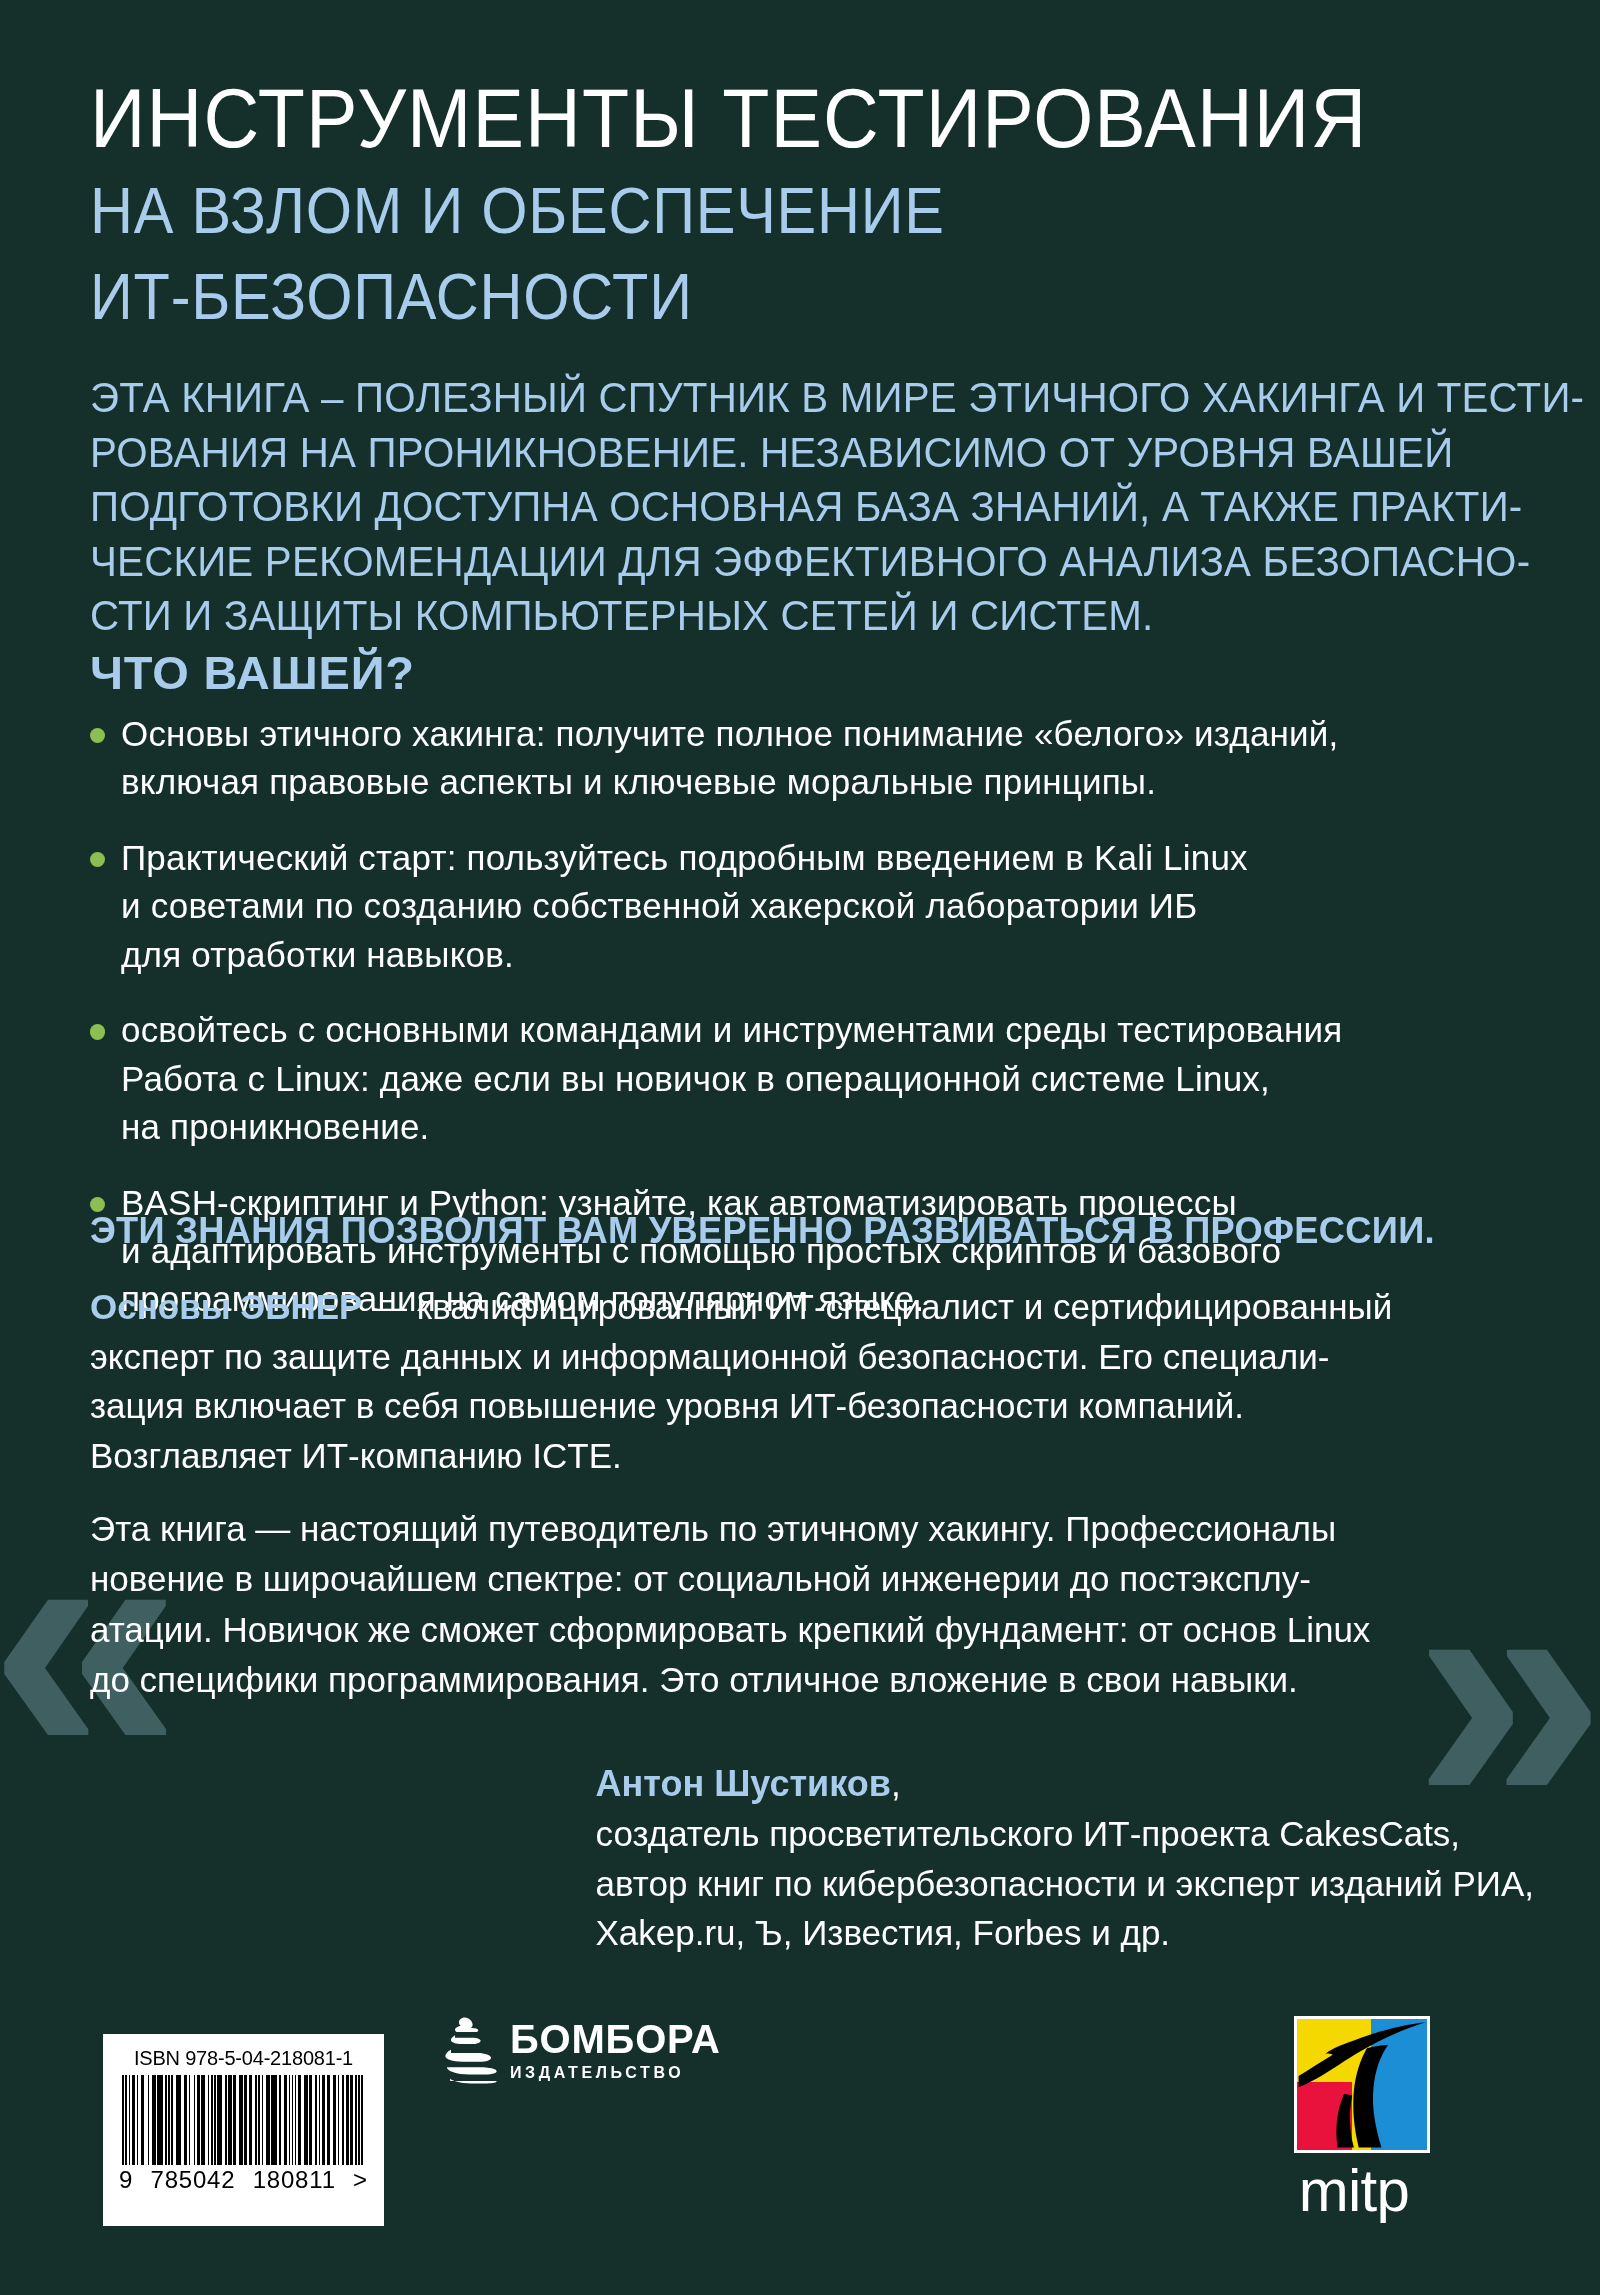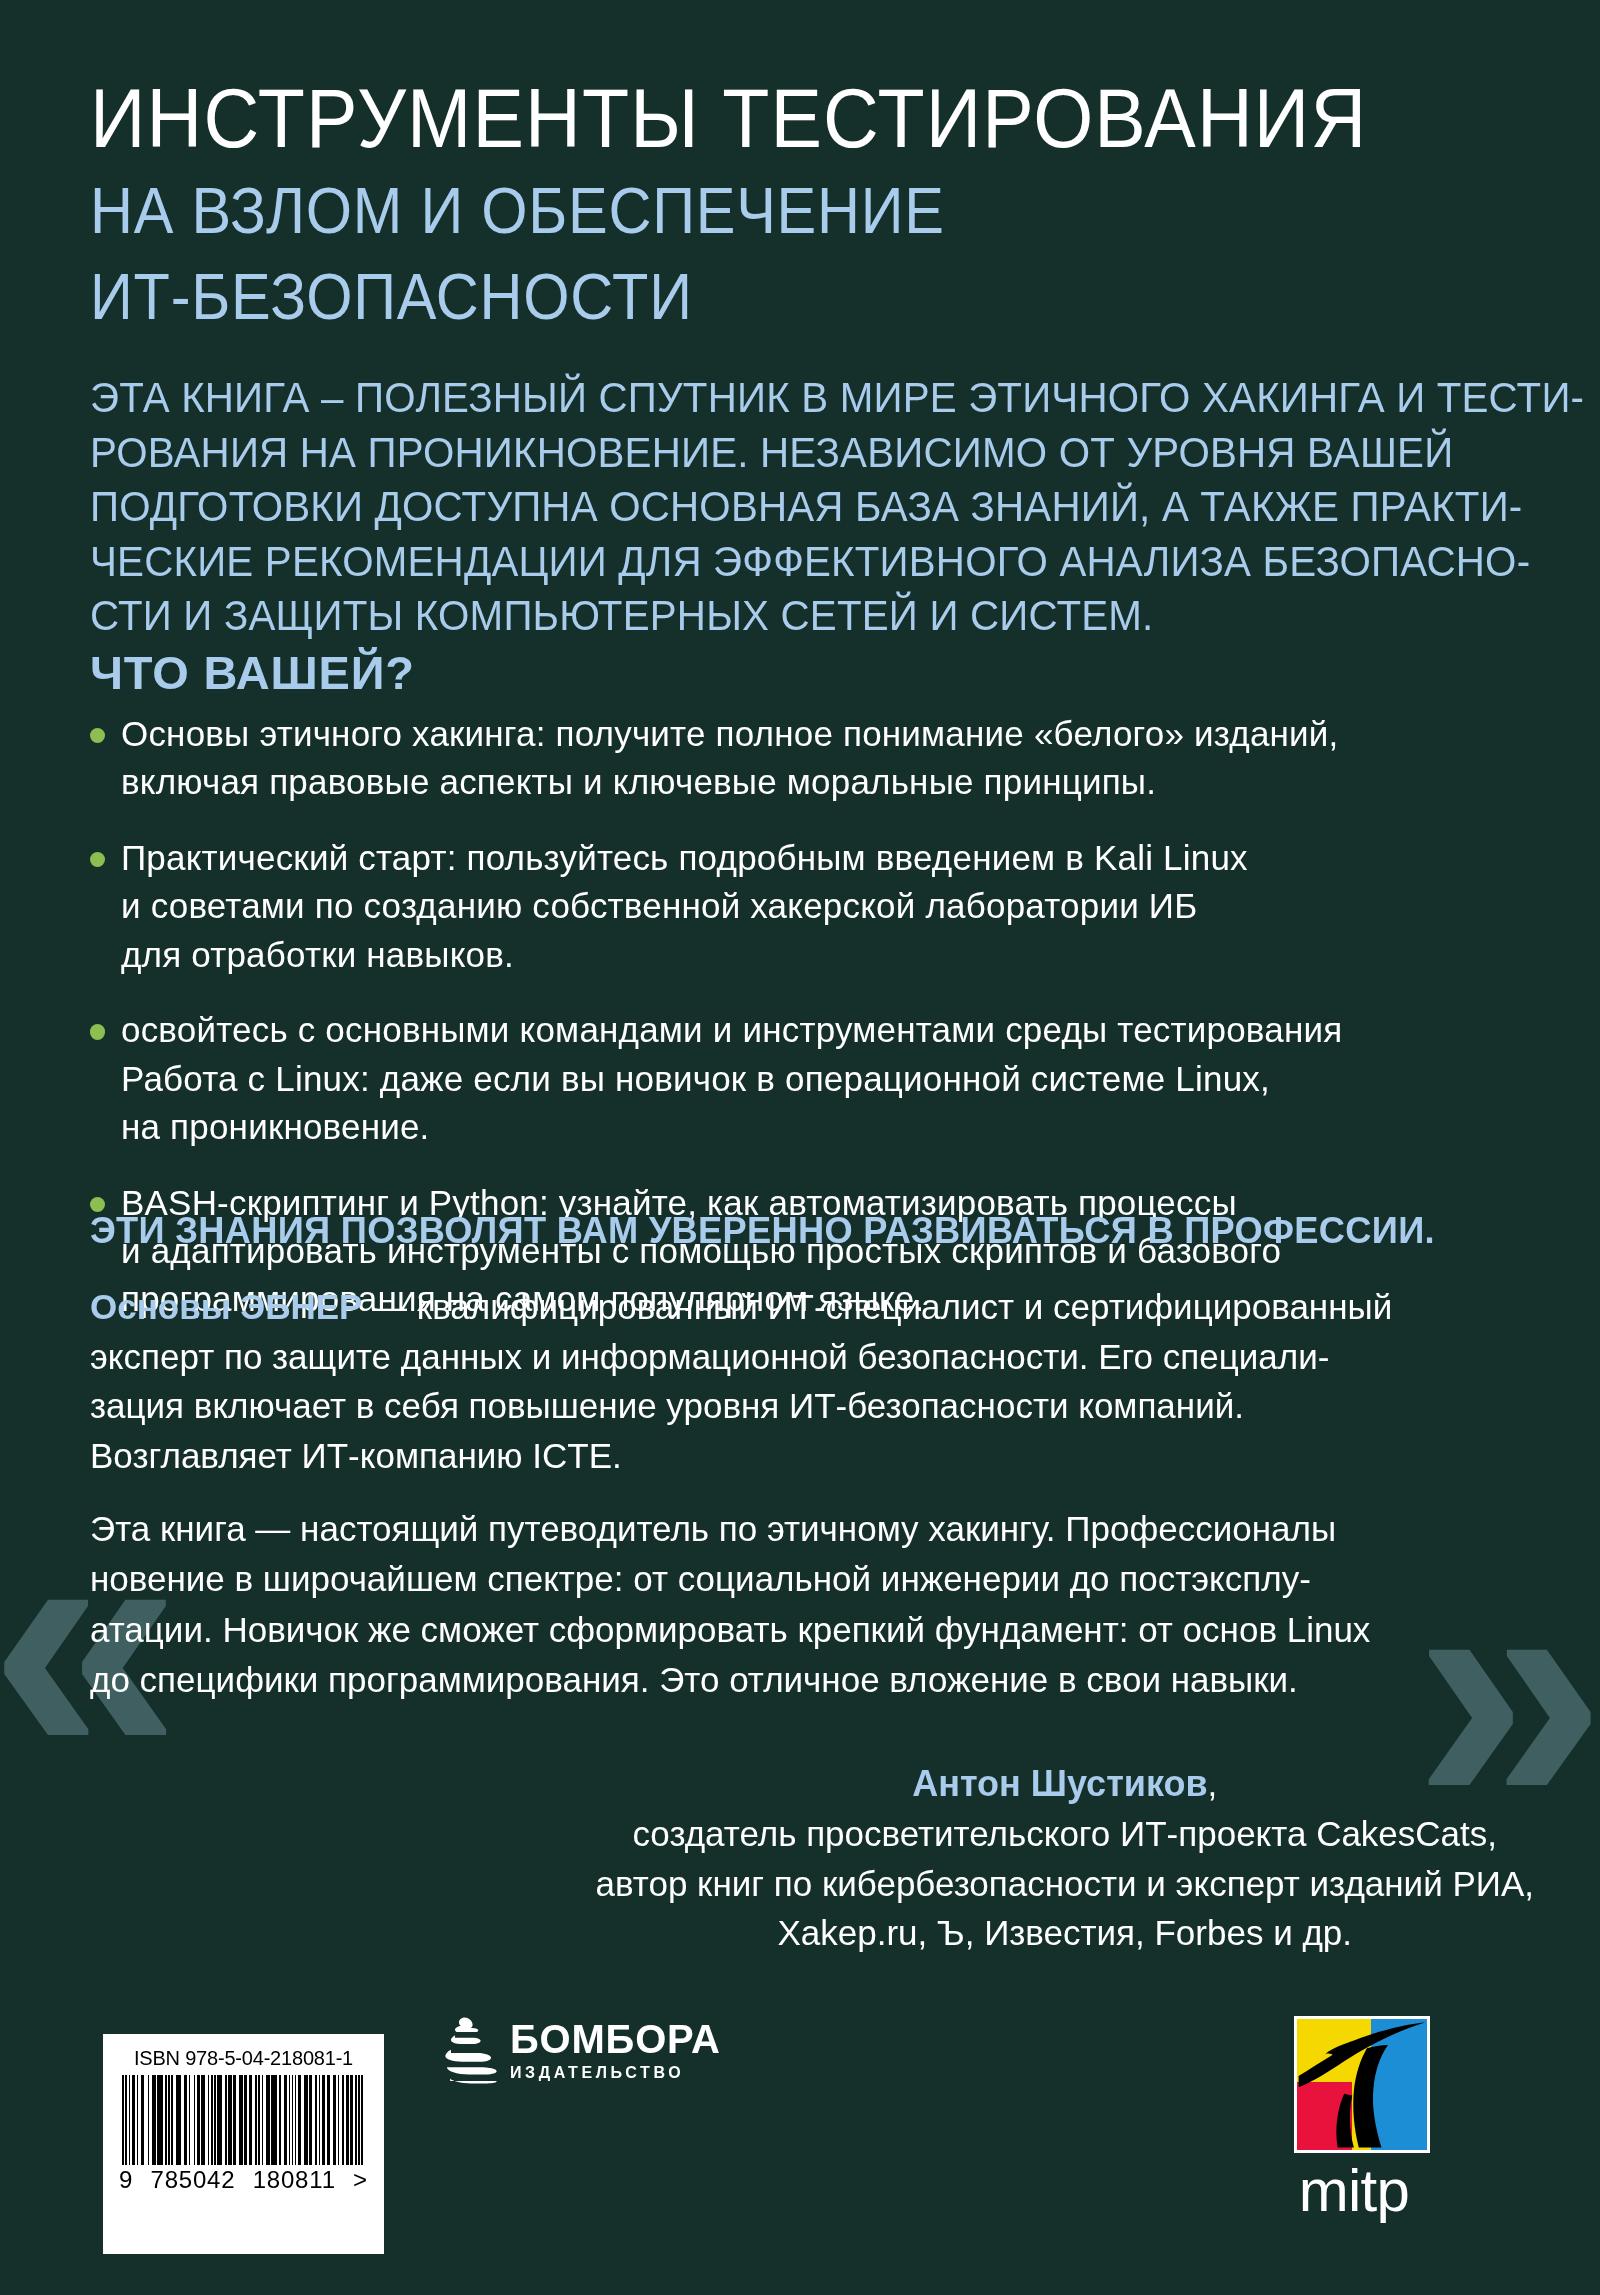--- a/index.html
+++ b/index.html
@@ -156,35 +156,35 @@
     line-height: 1.44;
     color: #ffffff;
   }
   .review div { white-space: nowrap; }
 
   
   .attrib {
     position: absolute;
     right: 66px;
     top: 1758px;
-    text-align: center;
+    text-align: left;
     font-size: 35px;
     line-height: 1.42;
     color: #ffffff;
   }
   .attrib .who { color: #a9cbec; font-weight: 700; font-size: 36px; }
   .attrib div { white-space: nowrap; }
 
   
   .barcode-box {
     position: absolute;
     left: 103px;
     top: 2034px;
     width: 281px;
-    height: 220px;
+    height: 192px;
     background: #ffffff;
     box-sizing: border-box;
     padding: 13px 14.5px 8px;
   }
   .barcode-isbn {
     text-align: center;
     font-size: 20px;
     color: #000;
     font-family: "Liberation Sans", sans-serif;
     letter-spacing: -0.2px;

